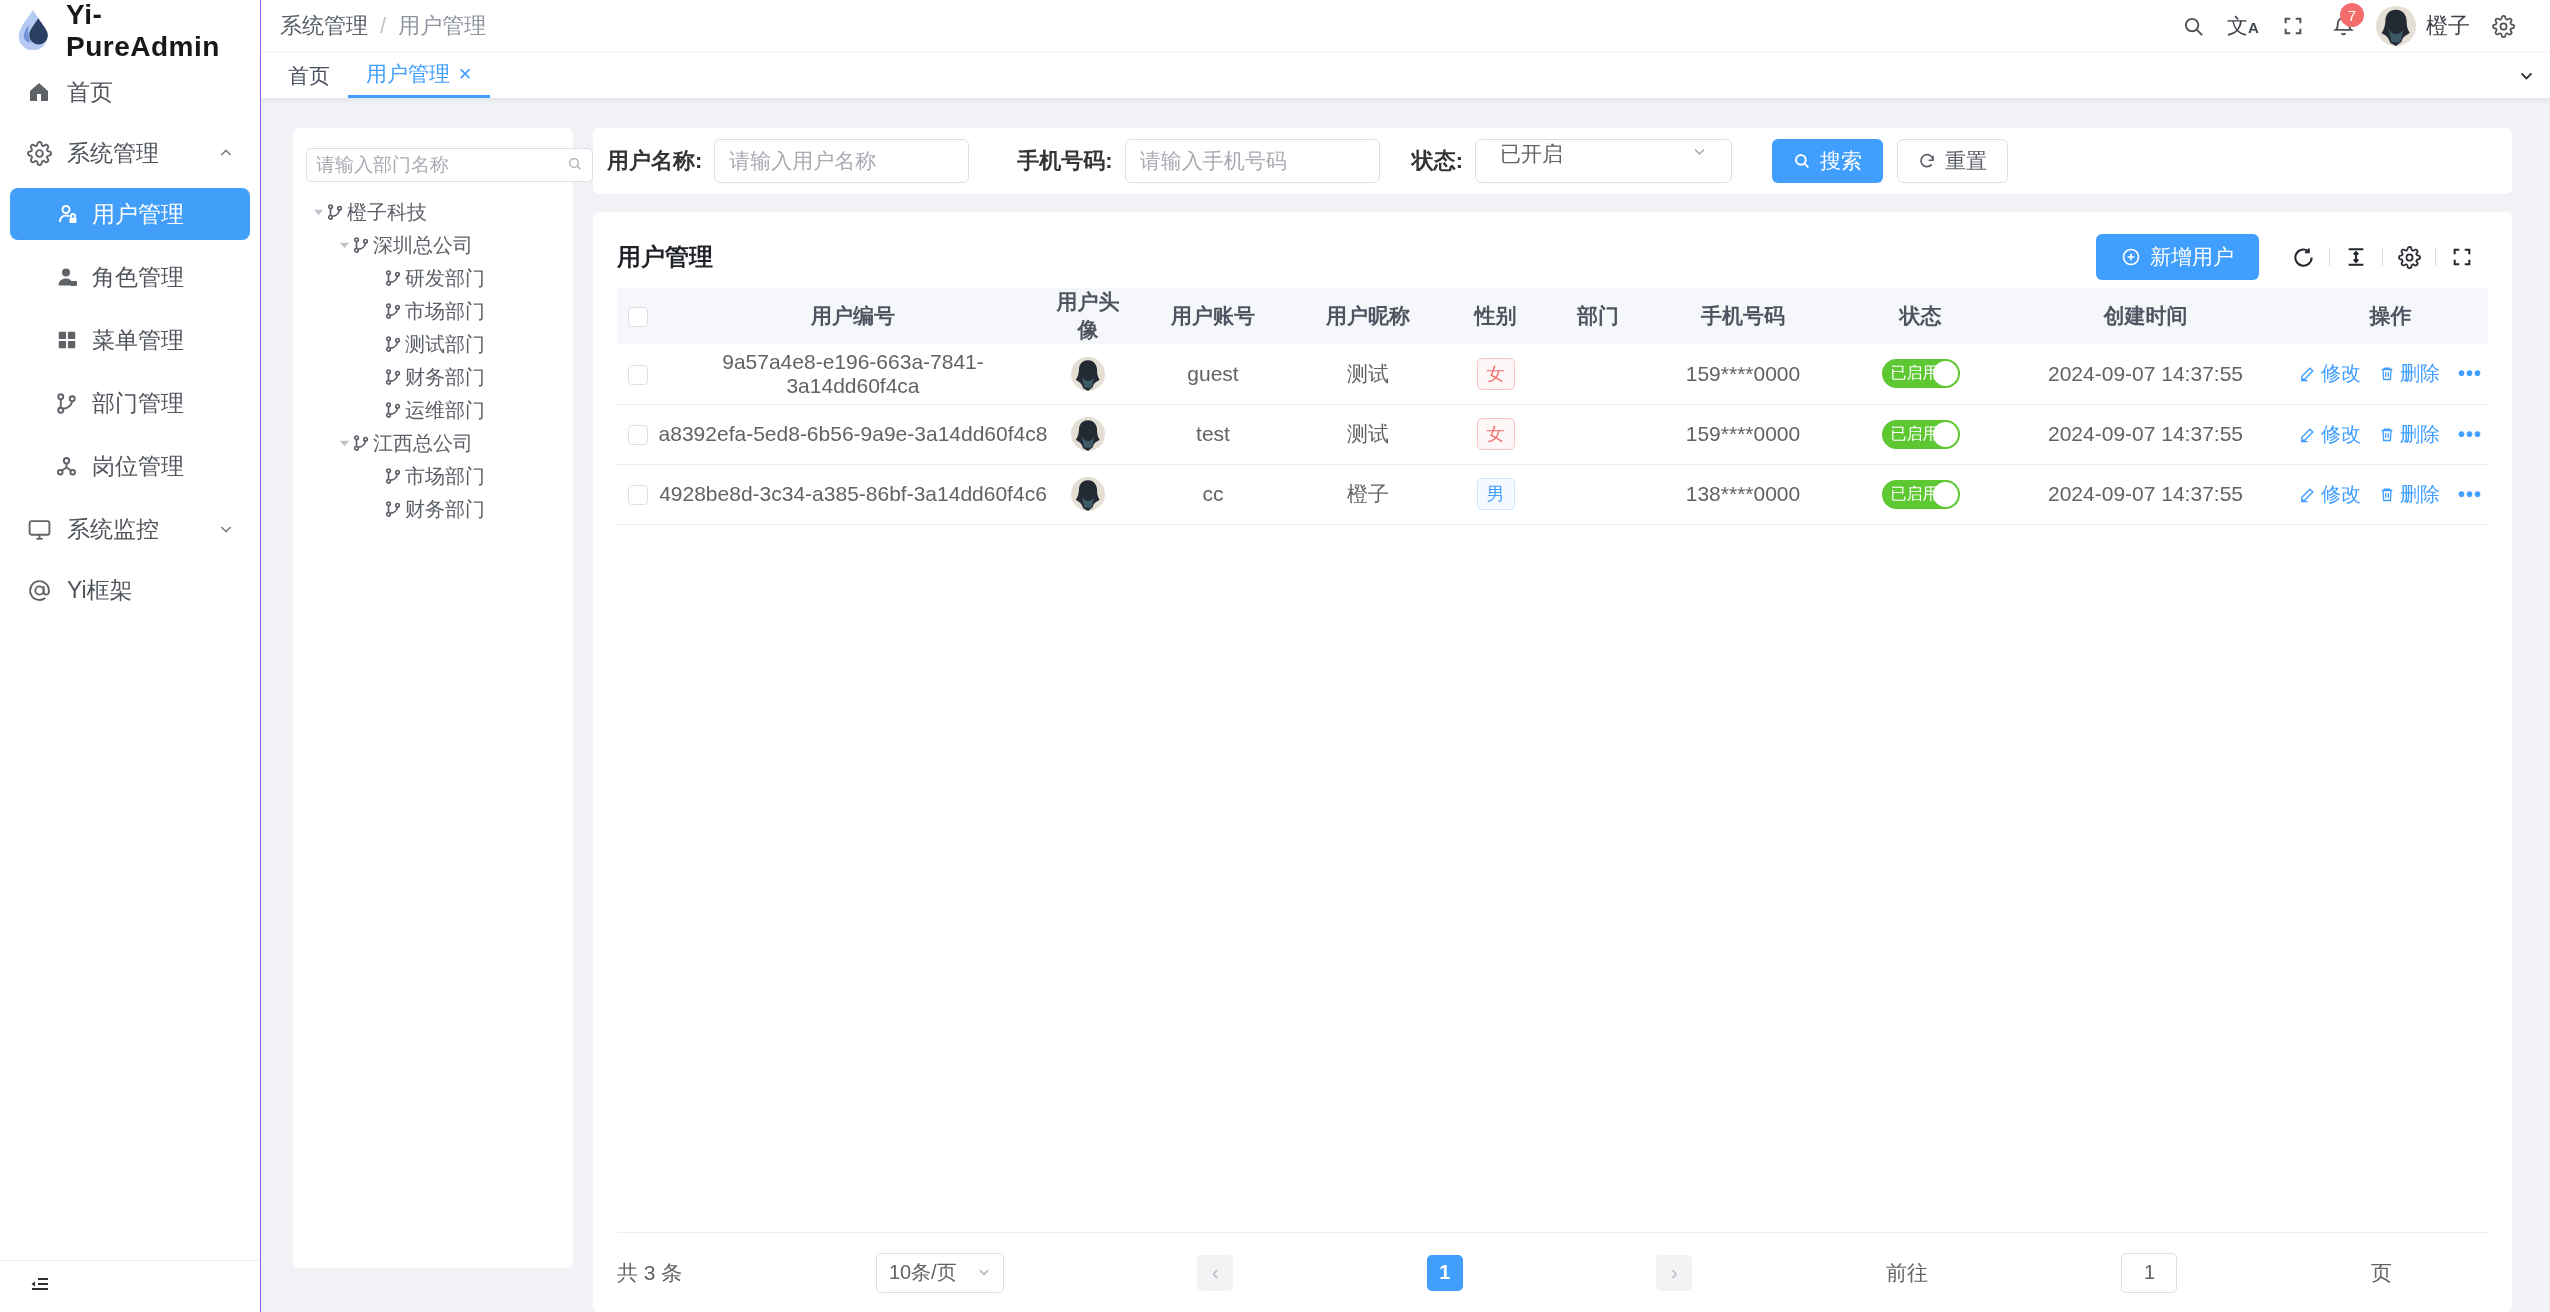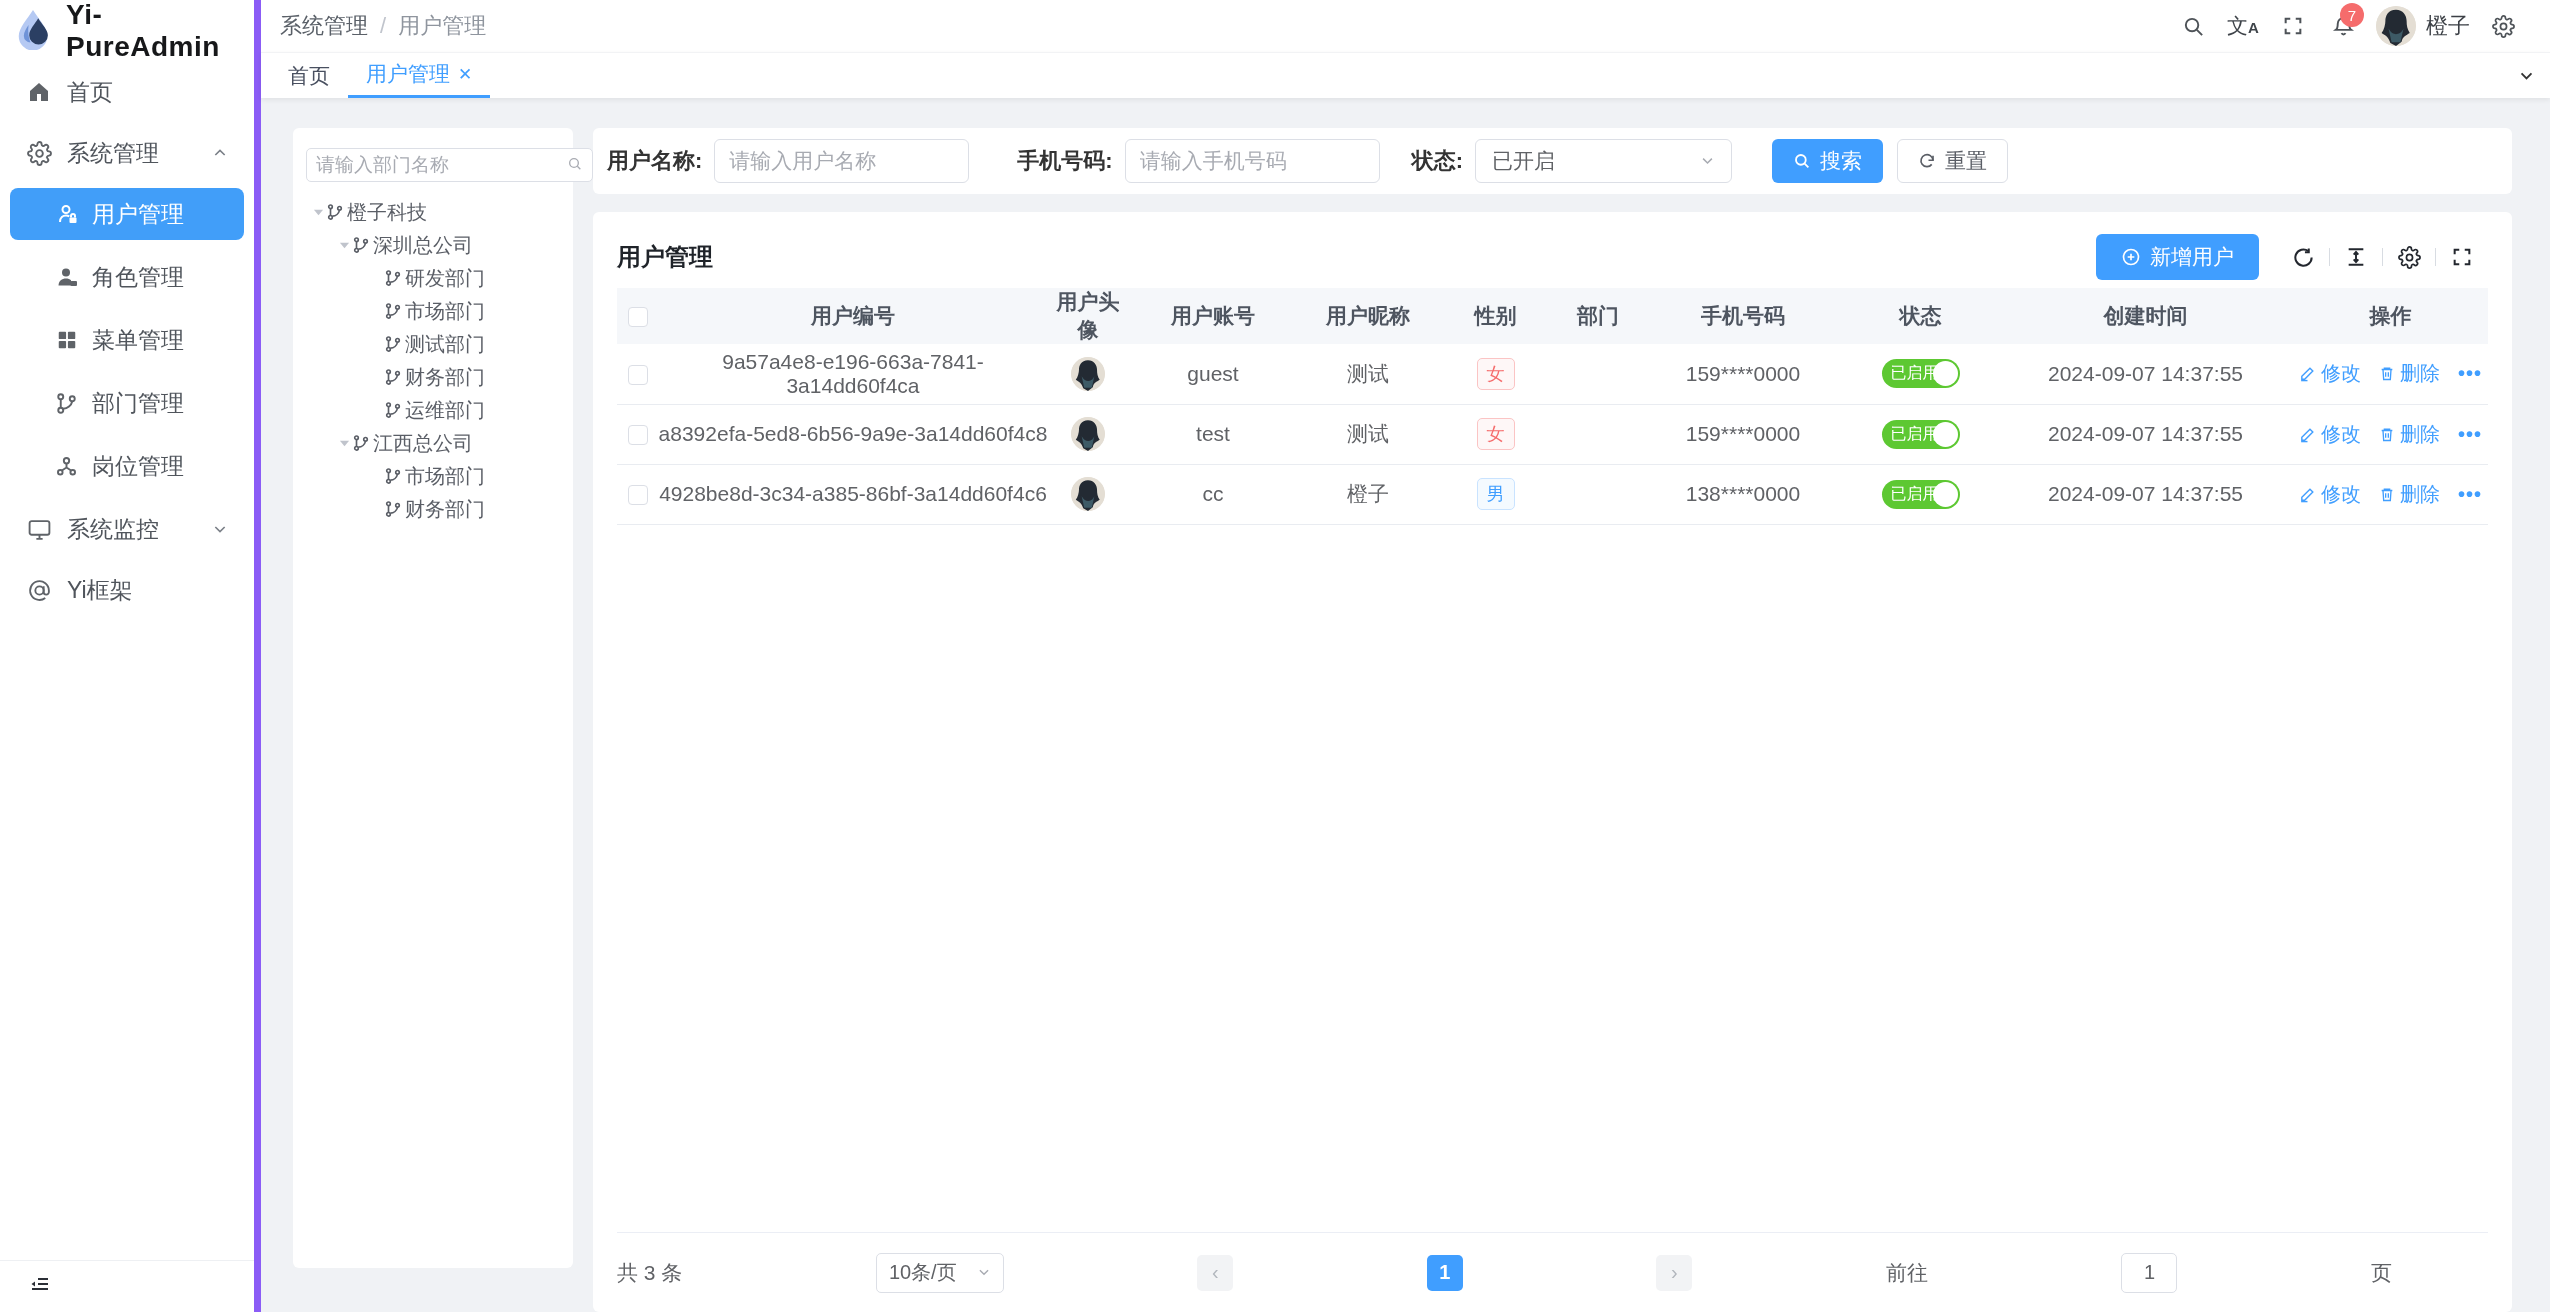--- a/index.html
+++ b/index.html
@@ -1,21 +1,21 @@
 <!DOCTYPE html>
 <html><head>
 <meta charset="utf-8">
 <style>
   * { margin:0; padding:0; box-sizing:border-box; }
   html,body { width:2550px; height:1312px; overflow:hidden; }
   body { font-family:"Liberation Sans","DejaVu Sans",sans-serif; background:#f0f2f5; color:#303133; font-size:21px; }
   .app { display:flex; width:2550px; height:1312px; }
 
   
-  .sidebar { width:261px; background:#fff; border-right:7px solid #8b5cf6; display:flex; flex-direction:column; flex:none; }
+  .sidebar { width:261px; background:#fff; border-right:1px solid #8b5cf6; display:flex; flex-direction:column; flex:none; }
   .logo-row { height:62px; display:flex; align-items:center; gap:14px; padding:0 14px; }
   .logo-title { font-size:28px; font-weight:bold; color:#17181a; letter-spacing:.5px; }
   .menu { flex:1; padding-top:4px; overflow:hidden; }
   .menu-item { height:52px; display:flex; align-items:center; gap:15px; padding:0 26px; margin-bottom:9px; color:#50555c; font-size:23px; cursor:pointer; }
   .menu-item .mi-icon { width:26px; height:26px; color:#5f6368; flex:none; display:flex; align-items:center; justify-content:center; }
   .menu-item .chev { margin-left:auto; color:#7a7f87; }
   .submenu-item { height:52px; display:flex; align-items:center; gap:13px; margin:0 10px 11px 10px; padding-left:44px; border-radius:8px; color:#50555c; font-size:23px; cursor:pointer; }
   .submenu-item .mi-icon { width:25px; height:25px; color:#5f6368; display:flex; align-items:center; justify-content:center; }
   .submenu-item.active { background:#419ef9; color:#fff; }
   .submenu-item.active .mi-icon { color:#fff; }
@@ -61,21 +61,21 @@
   .tnode .dept-ic { width:19px; height:19px; color:#5a5e66; margin-right:2px; flex:none; }
   .lv1 { padding-left:4px; } .lv2 { padding-left:30px; } .lv3 { padding-left:78px; }
 
   
   .work { flex:1; display:flex; flex-direction:column; min-width:0; }
   .search-card { height:66px; background:#fff; border-radius:6px; display:flex; align-items:center; padding:0 14px; gap:0; margin-bottom:18px; flex:none; }
   .f-label { font-weight:bold; font-size:22px; color:#333; margin-right:12px; white-space:nowrap; }
   .f-input { width:255px; height:44px; border:1px solid #dcdfe6; border-radius:6px; padding:0 14px; font-size:21px; color:#606266; outline:none; font-family:inherit; }
   .f-input::placeholder { color:#a8abb2; }
   .f-gap { width:48px; flex:none; }
-  .f-select { width:257px; height:44px; border:1px solid #dcdfe6; border-radius:6px; display:flex; align-items:center; padding:0 16px; color:#606266; font-size:21px; cursor:pointer; }
+  .f-select { width:257px; height:44px; border:1px solid #dcdfe6; border-radius:6px; display:flex; align-items:flex-start; padding:0 24px; color:#606266; font-size:21px; cursor:pointer; }
   .f-select .chev { margin-left:auto; color:#a8abb2; }
   .btn { height:44px; border-radius:6px; display:inline-flex; align-items:center; justify-content:center; gap:9px; font-size:21px; cursor:pointer; border:1px solid transparent; padding:0 20px; font-family:inherit; }
   .btn-primary { background:#409eff; color:#fff; }
   .btn-plain { background:#fff; color:#5a5e66; border-color:#dcdfe6; }
 
   .table-card { background:#fff; border-radius:6px; flex:1; display:flex; flex-direction:column; padding:14px 24px 0 24px; min-height:0; }
   .card-head { height:62px; display:flex; align-items:center; flex:none; }
   .card-title { font-size:24px; font-weight:bold; color:#1f2329; }
   .head-tools { margin-left:auto; display:flex; align-items:center; gap:0; }
   .btn-add { height:46px; padding:8px 24px; }

